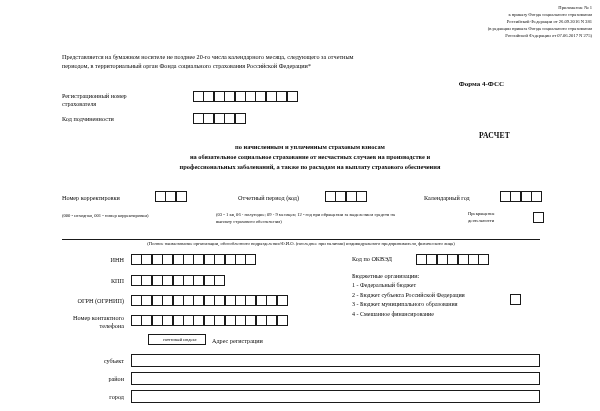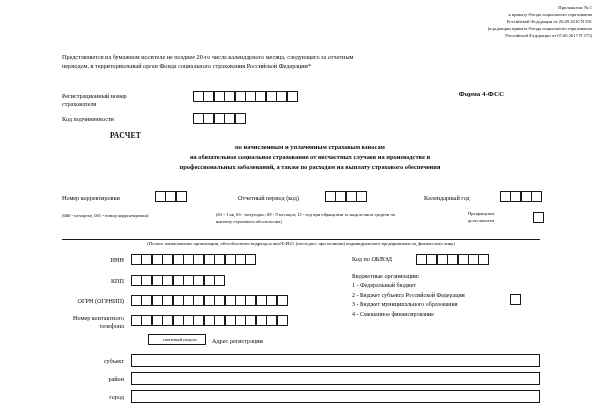--- a/index.html
+++ b/index.html
@@ -41,21 +41,21 @@
     top: 52px;
     width: 300px;
     font-size: 6.2px;
     line-height: 1.5;
     text-align: left;
   }
 
   .forma {
     position: absolute;
     right: 96px;
-    top: 90px;
+    top: 80px;
     font-size: 7px;
     font-weight: bold;
   }
 
   
   .lbl {
     position: absolute;
     font-size: 6.2px;
     line-height: 1.35;
     text-align: right;
@@ -88,21 +88,21 @@
     box-sizing: border-box;
     background: #fff;
   }
 
   
   .title {
     position: absolute;
     left: 110px;
     top: 131px;
     width: 400px;
-    text-align: left;
+    text-align: right;
     font-size: 7.6px;
     font-weight: bold;
     letter-spacing: 0.2px;
   }
   .subtitle {
     position: absolute;
     left: 95px;
     top: 142px;
     width: 430px;
     text-align: center;

